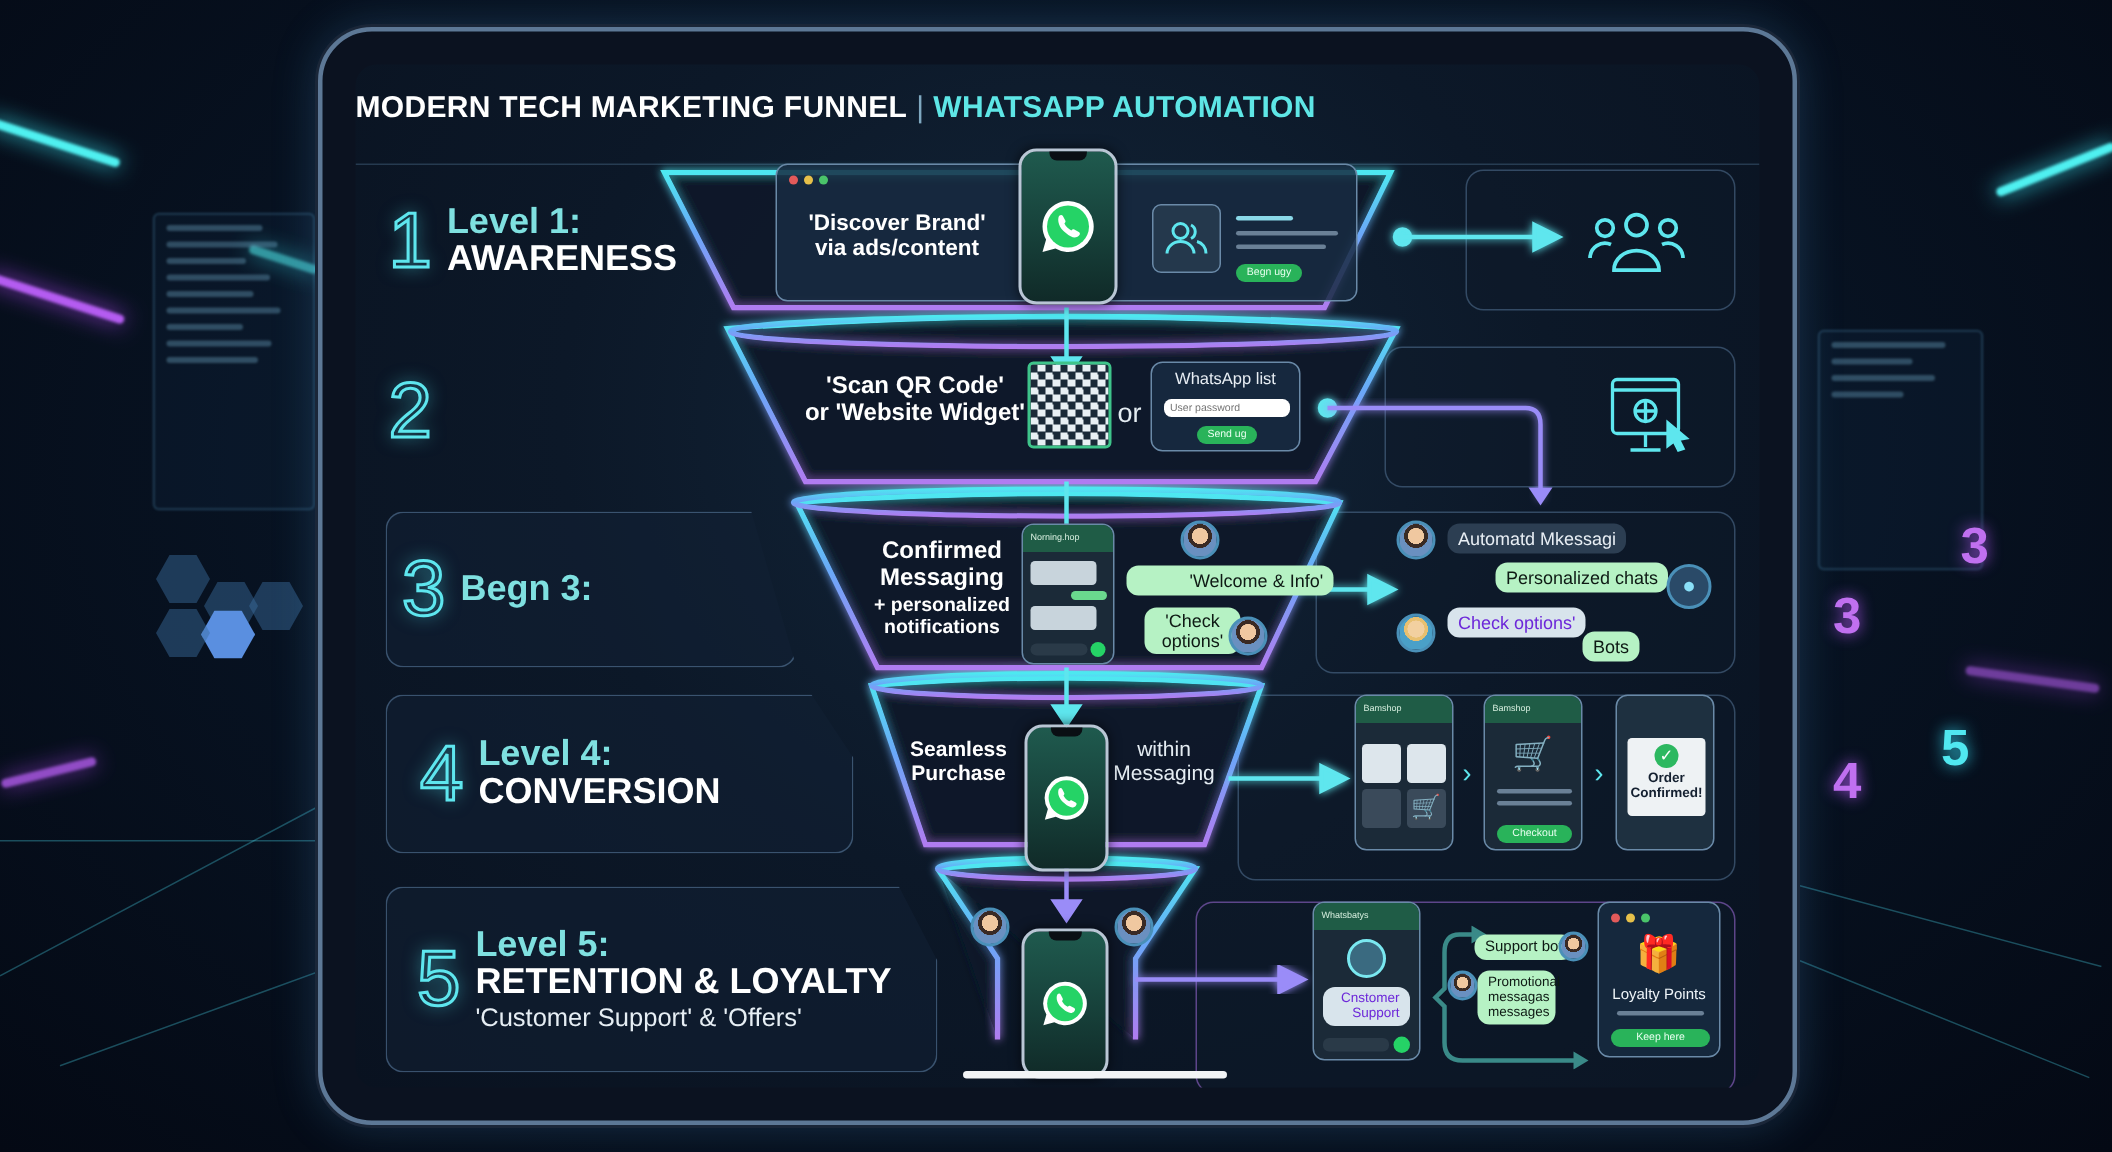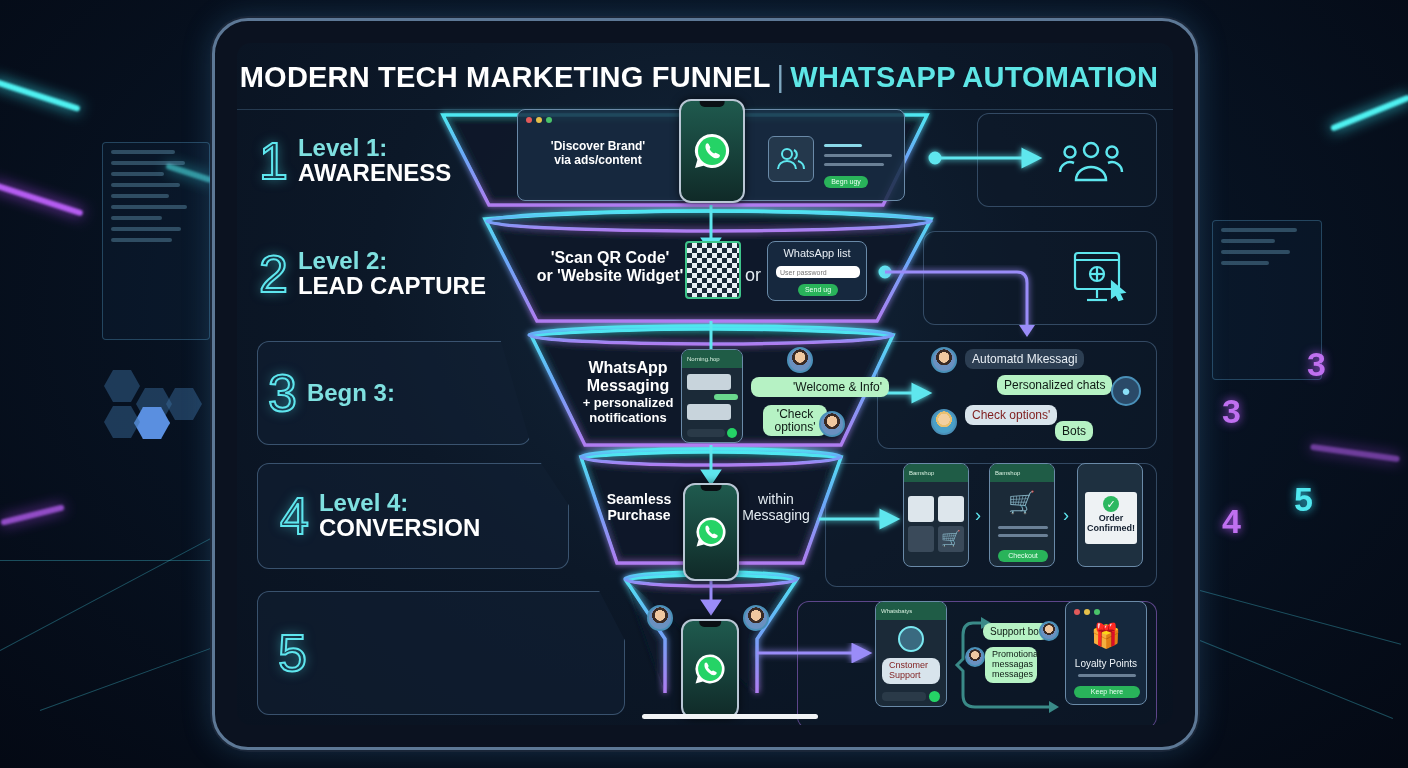--- a/index.html
+++ b/index.html
@@ -19,21 +19,21 @@
   .bg-num.c { color: #50e8f0; text-shadow: 0 0 10px #30c8e0; }
   .grid-line { position: absolute; height: 1px; background: rgba(70,200,220,0.35); transform-origin: left center; }
 
   
   .tablet { position: absolute; left: 212px; top: 18px; width: 986px; height: 732px; border-radius: 36px;
     background: #0b1220; border: 3px solid #5d7896; box-shadow: 0 0 0 2px #1a2638, 0 0 30px rgba(80,160,220,0.25); }
   .screen { position: absolute; left: 22px; top: 22px; right: 22px; bottom: 22px; border-radius: 14px; overflow: hidden;
     background: radial-gradient(ellipse at 50% 35%, #13263a 0%, #0c1828 50%, #091220 100%); }
   .home-bar { position: absolute; left: 405px; bottom: 6px; width: 176px; height: 5px; border-radius: 3px; background: #f2f4f6; }
 
-  .title { position: absolute; left: 0; right: 12px; top: 18px; text-align: center; font-size: 29px; font-weight: 700; letter-spacing: 0.2px; }
+  .title { position: absolute; left: 0; right: 12px; top: 18px; font-size: 20px; font-weight: 700; letter-spacing: 0.2px; }
   .title .w { color: #ffffff; }
   .title .sep { color: #7fa8c0; font-weight: 400; margin: 0 6px; }
   .title .c { color: #5ee6e6; }
   .title-rule { position: absolute; left: 0; right: 0; top: 66px; height: 1px; background: rgba(120,170,210,0.25); }
 
   
   .lvl { position: absolute; display: flex; align-items: center; }
   .lvl.card { border: 1.5px solid rgba(110,150,190,0.45); border-radius: 12px; background: rgba(18,32,52,0.55); }
   .lvl .num { font-size: 52px; font-weight: 300; color: transparent; -webkit-text-stroke: 2px #5ee6ee;
     text-shadow: 0 0 12px rgba(80,230,240,0.55); margin-right: 10px; line-height: 1; }
@@ -55,21 +55,21 @@
   .phone .notch { position: absolute; left: 50%; top: 0; transform: translateX(-50%); width: 40%; height: 6px; background: #0a0f14; border-radius: 0 0 5px 5px; }
   .wa { position: absolute; left: 50%; top: 50%; transform: translate(-50%,-50%); }
 
   
   .browser { position: absolute; border: 1.5px solid #6a8aa8; border-radius: 8px; background: rgba(24,44,66,0.85); }
   .dots { position: absolute; left: 8px; top: 7px; display: flex; gap: 4px; }
   .dots i { width: 6px; height: 6px; border-radius: 50%; display: block; }
 
   .bubble { position: absolute; border-radius: 8px; font-size: 12px; padding: 3px 7px; color: #0e1a14; background: #b6f2c4; white-space: nowrap; }
   .bubble.dark { background: #2c3e52; color: #e8eef4; }
-  .bubble.grey { background: #d8e4ec; color: #7f1d1d; }
+  .bubble.grey { background: #d8e4ec; color: #6d28d9; text-align: right; }
   .avatar { position: absolute; width: 26px; height: 26px; border-radius: 50%; border: 2px solid #4a90b8; background: radial-gradient(circle at 50% 38%, #f0c8a0 0 30%, #3a2a24 31% 45%, #6a90c0 46%); }
   .avatar.b { background: radial-gradient(circle at 50% 38%, #f2d0a0 0 32%, #e8c070 33% 45%, #4aa0c8 46%); }
 
   .mini { position: absolute; border-radius: 8px; border: 1.5px solid #6a8aa8; background: #1b2a38; overflow: hidden; }
   .mini .bar { height: 18px; background: #1f5c46; display: flex; align-items: center; padding-left: 5px; font-size: 6px; color: #d8f0e0; }
   .gbtn { position: absolute; height: 12px; border-radius: 6px; background: #29b35a; color: #e8fff0; font-size: 7px; text-align: center; line-height: 12px; }
   .line { position: absolute; height: 3px; border-radius: 2px; background: #6a8096; }
 </style>
 </head>
 <body>
@@ -158,40 +158,41 @@
 
       <div class="lvl" style="left:22px;top:92px;">
         <span class="num">1</span>
         <div>
             <div class="lbl-a">Level 1:</div>
         <div class="lbl-b">AWARENESS</div>
           </div>
       </div>
       <div class="lvl" style="left:22px;top:205px;">
         <span class="num">2</span>
-        <div>
-            <div class="lbl-a">Level 2:</div>
-        <div class="lbl-b">LEAD CAPTURE</div>
-          </div>
       </div>
       <div class="lvl card" style="left:20px;top:298px;width:274px;height:104px;padding-left:10px;clip-path:polygon(0 0,89% 0,100% 100%,0 100%);">
         <span class="num">3</span>
         <div>
             <div class="lbl-a">Begn 3:</div>
           </div>
       </div>
       <div class="lvl card" style="left:20px;top:420px;width:312px;height:106px;padding-left:22px;clip-path:polygon(0 0,91% 0,100% 40%,100% 100%,0 100%);">
         <span class="num">4</span>
         <div>
             <div class="lbl-a">Level 4:</div>
         <div class="lbl-b">CONVERSION</div>
           </div>
       </div>
       <div class="lvl card" style="left:20px;top:548px;width:368px;height:124px;padding-left:20px;clip-path:polygon(0 0,93% 0,100% 40%,100% 100%,0 100%);">
         <span class="num">5</span>
+        <div>
+            <div class="lbl-a">Level 5:</div>
+        <div class="lbl-b">RETENTION &amp; LOYALTY</div>
+        <div class="lbl-c">'Customer Support' &amp; 'Offers'</div>
+          </div>
       </div>
 
       <svg class="funnel-svg" width="942" height="688" viewBox="0 0 942 688">
         <defs>
           <linearGradient id="fg" x1="0" y1="0" x2="0" y2="1">
             <stop offset="0" stop-color="#4ee8f0"></stop>
               <stop offset="0.45" stop-color="#6aa8f8"></stop>
               <stop offset="1" stop-color="#b07cf0"></stop>
           </linearGradient>
           <filter id="glow">
@@ -245,21 +246,21 @@
             <path d="M616 602 L632 610 L616 618 Z"></path>
         </g>
       </svg>
 
       <div class="browser" style="left:280px;top:66px;width:388px;height:92px;">
         <div class="dots">
             <i style="background:#e25a5a"></i>
             <i style="background:#e6c04a"></i>
             <i style="background:#4ac46a"></i>
           </div>
-        <div class="ftext" style="left:10px;top:30px;width:140px;font-size:12px;">
+        <div class="ftext" style="left:10px;top:30px;width:140px;font-size:15px;">
           <div>'Discover Brand'</div>
           <div class="light" style="font-weight:700">via ads/content</div>
         </div>
         <div style="position:absolute;left:250px;top:26px;width:46px;height:46px;border:1.5px solid #6a8aa8;border-radius:6px;background:#24384c">
           <svg width="44" height="44" viewBox="0 0 44 44">
               <g fill="none" stroke="#5ee6ee" stroke-width="2">
                 <circle cx="18" cy="17" r="5"></circle>
                 <path d="M9 32 a9 8 0 0 1 18 0"></path>
                 <path d="M25 13 a5 5 0 0 1 0 9"></path>
                 <path d="M29 24 a8 8 0 0 1 6 8"></path>
@@ -286,21 +287,21 @@
       </div>
       <div style="position:absolute;left:448px;top:198px;width:56px;height:58px;border:2px solid #3ec48a;border-radius:4px;background:repeating-conic-gradient(#e8f0f4 0 25%, #1a2a38 0 50%) 0 0/10px 10px;"></div>
       <div class="ftext light" style="left:508px;top:222px;font-size:18px;">or</div>
       <div class="browser" style="left:530px;top:198px;width:100px;height:60px;">
         <div style="position:absolute;left:0;right:0;top:5px;text-align:center;font-size:11px;color:#e8eef4;">WhatsApp list</div>
         <input style="position: absolute; left: 8px; top: 24px; width: 84px; height: 12px; border-radius: 5px; border: none; font-size: 7px; padding-left: 4px;" placeholder="User password">
         <div class="gbtn" style="left:30px;top:42px;width:40px;">Send ug</div>
       </div>
 
       <div class="ftext" style="left:336px;top:316px;width:110px;font-size:16px;">
-        <div>WhatsApp</div>
+        <div>Confirmed</div>
         <div>Messaging</div>
         <div class="light" style="font-size:13px">+ personalized</div>
         <div class="light" style="font-size:13px">notifications</div>
       </div>
       <div class="mini" style="left:444px;top:306px;width:62px;height:94px;">
         <div class="bar">Norning.hop</div>
         <div style="position:absolute;left:5px;top:24px;width:44px;height:16px;background:#c8d4dc;border-radius:3px"></div>
         <div style="position:absolute;left:32px;top:44px;width:24px;height:6px;background:#6ad88e;border-radius:3px"></div>
         <div style="position:absolute;left:5px;top:54px;width:44px;height:16px;background:#c8d4dc;border-radius:3px"></div>
         <div style="position:absolute;left:5px;bottom:5px;width:38px;height:8px;background:#2a3a48;border-radius:4px"></div>

